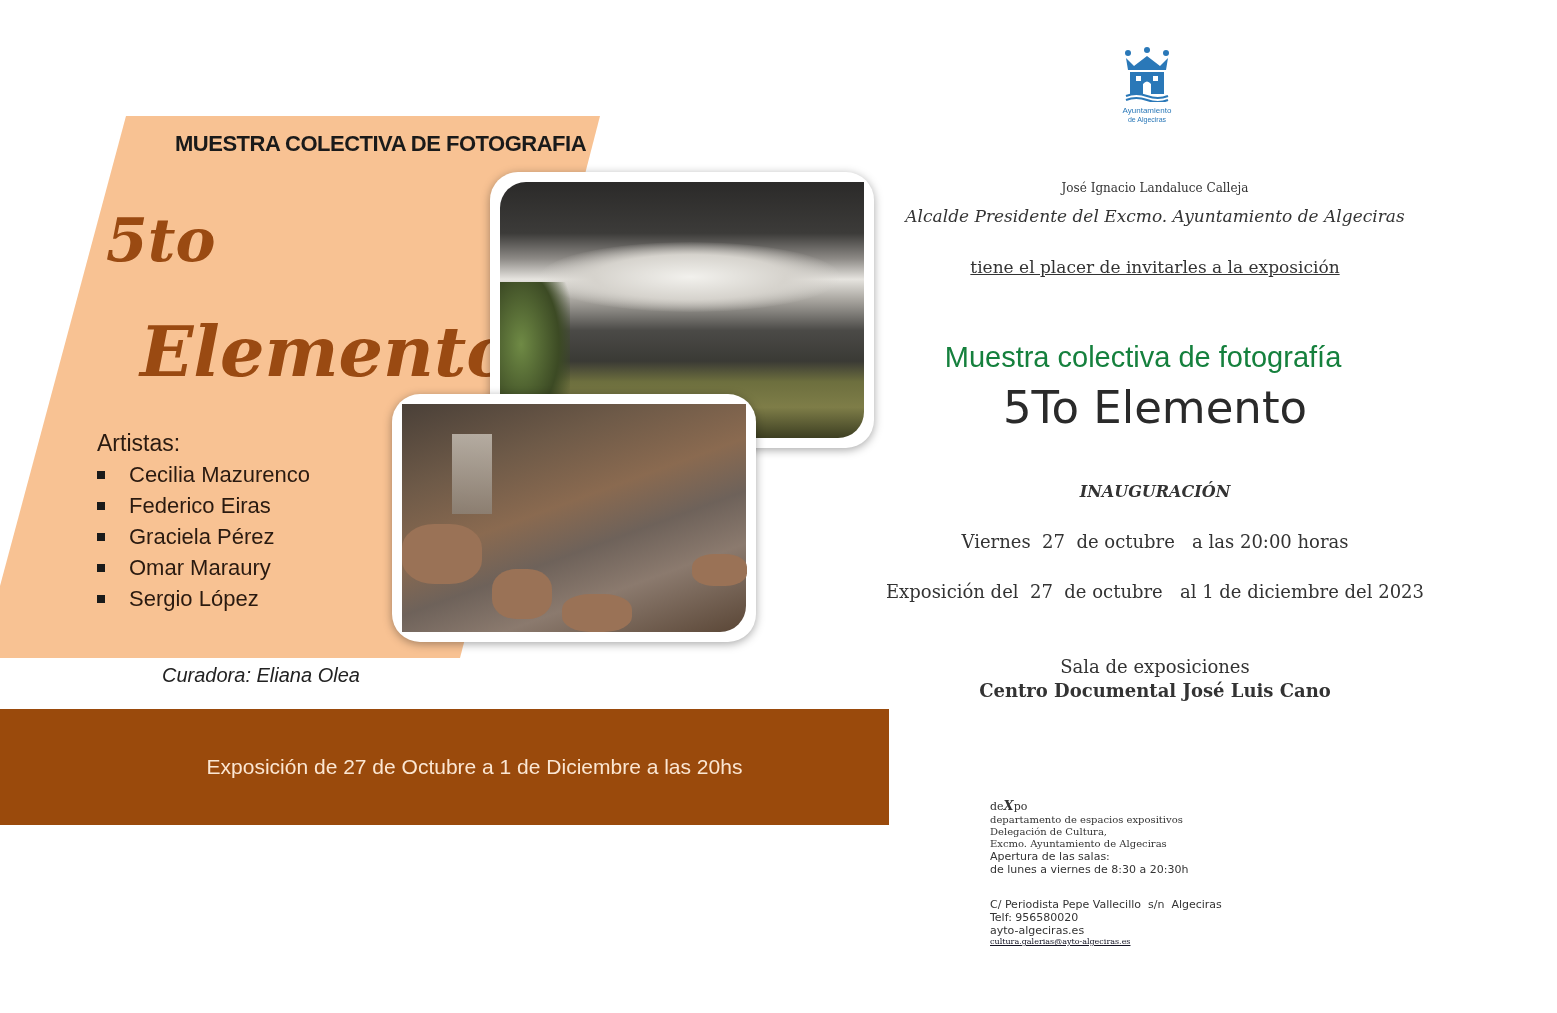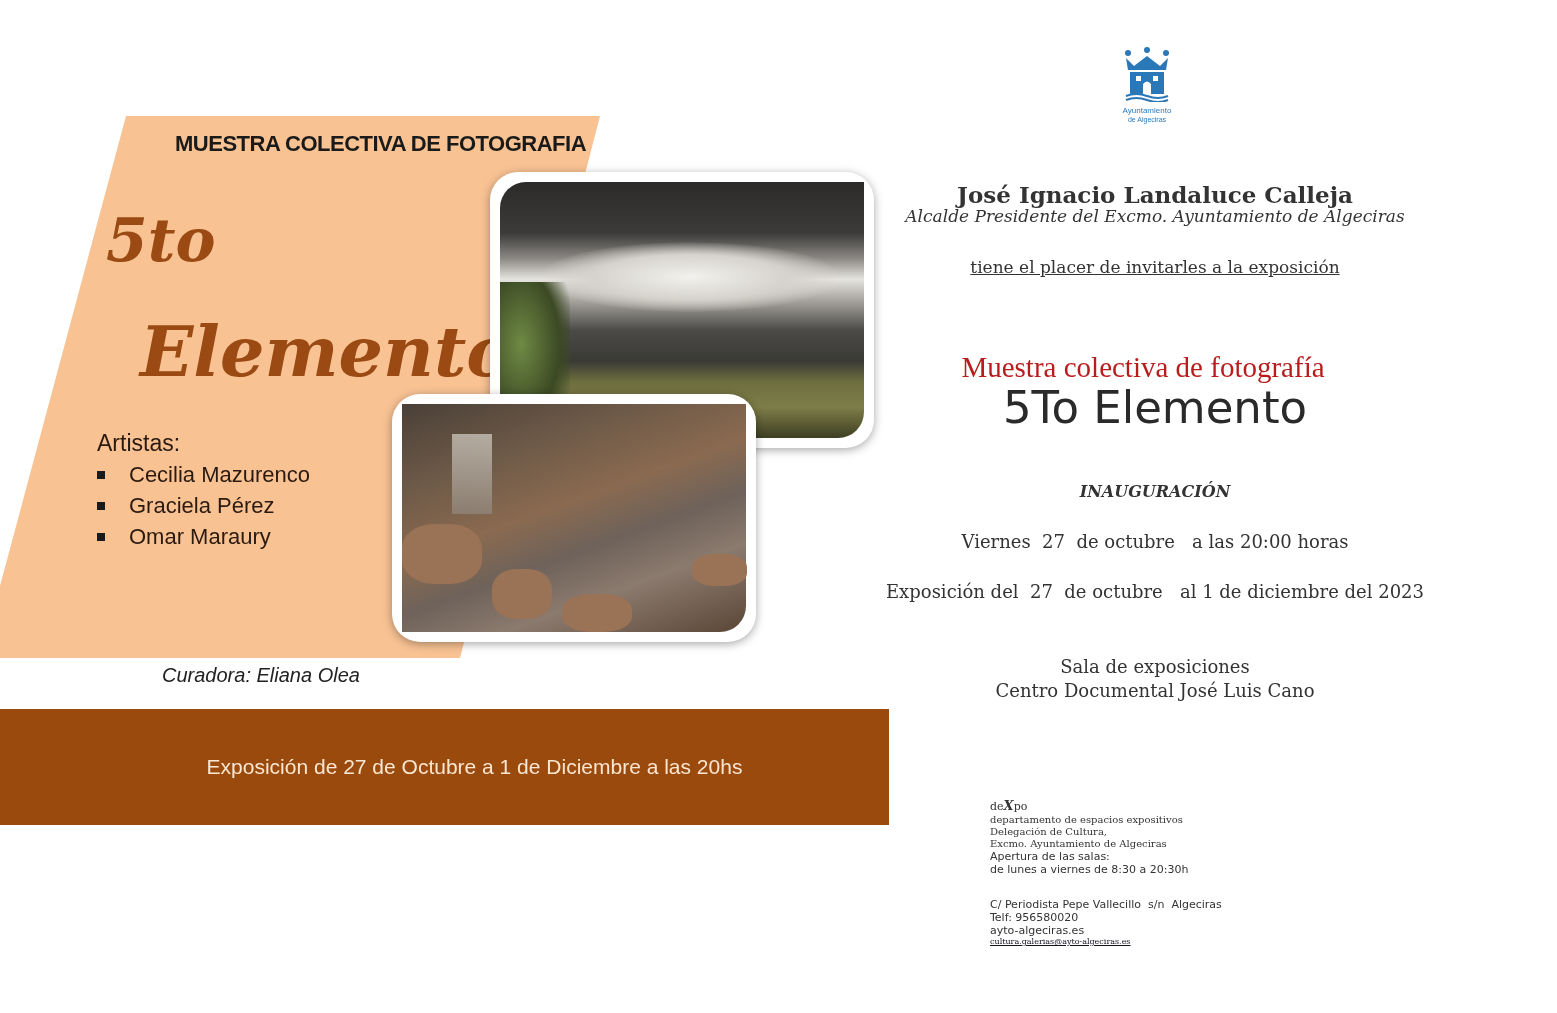--- a/index.html
+++ b/index.html
@@ -27,30 +27,30 @@
   .photo2 .img{position:absolute;left:10px;top:10px;width:344px;height:228px;border-radius:0 0 26px 0;
     background:linear-gradient(160deg,#4a4038 0%,#6e5a48 25%,#8a6a50 45%,#6e625a 60%,#8b7a6e 75%,#5a4636 100%);}
   .photo2 .fall{position:absolute;left:50px;top:30px;width:40px;height:80px;background:linear-gradient(180deg,#c9c2b8,#8e8479);opacity:.8;}
   .photo2 .rock{position:absolute;border-radius:40%;background:#9a7256;}
   .banner{left:0;top:709px;width:889px;height:116px;background:#9a4a0c;display:flex;flex-direction:row;align-items:center;justify-content:center;}
   .banner span{color:#fbe6d2;font-size:21px;line-height:32px;padding-left:60px;}
   
   .logo{left:1116px;top:46px;width:62px;height:78px;}
   .center{position:absolute;left:880px;width:550px;text-align:center;}
   .serif{font-family:"DejaVu Serif",serif;color:#333;}
-  .host-name{top:181px;font-size:23px;font-weight:bold;}
+  .host-name{top:181px;font-size:12px;font-weight:normal;}
   .host-title{top:206px;font-size:17px;font-style:italic;}
   .invite{top:257px;font-size:17px;text-decoration:underline;}
-  .ex-title{top:351px;font-family:Liberation Serif, serif;font-size:29px;color:#b91c1c;left:893px;width:500px;}
+  .ex-title{top:341px;font-family:Liberation Sans, sans-serif;font-size:29px;color:#15803d;left:893px;width:500px;}
   .ex-name{top:381px;font-family:"DejaVu Sans",sans-serif;font-size:45px;color:#2a2a2a;left:880px;width:550px;padding-left:0px;}
   .inaug{top:482px;font-size:16px;font-style:italic;font-weight:bold;}
   .inaug-date{top:531px;font-size:18px;}
   .expo-dates{top:581px;font-size:18px;}
   .sala{top:656px;font-size:18px;}
-  .centro{top:680px;font-size:18px;font-weight:normal;}
+  .centro{top:680px;font-size:18px;font-weight:bold;}
   .footer{position:absolute;left:990px;width:340px;text-align:left;color:#333;}
   .ft-small{font-family:"DejaVu Serif",serif;font-size:10px;line-height:12px;}
   .ft-sans{font-family:"DejaVu Sans",sans-serif;font-size:11px;line-height:13px;}
   .ft-email{font-family:"DejaVu Serif",serif;font-size:8px;text-decoration:underline;color:#112;}
 </style>
 </head>
 <body>
 
 <div class="peach"></div>
 <div class="abs poster-header">MUESTRA COLECTIVA DE FOTOGRAFIA</div>
@@ -74,25 +74,33 @@
 </div>
 
 <div class="abs artists-label">Artistas:</div>
 <ul class="abs artist-list">
   <li>
       <span class="bullet"></span>
       <span>Cecilia Mazurenco</span>
     </li>
   <li>
       <span class="bullet"></span>
+      <span>Federico Eiras</span>
+    </li>
+  <li>
+      <span class="bullet"></span>
       <span>Graciela Pérez</span>
     </li>
   <li>
       <span class="bullet"></span>
       <span>Omar Maraury</span>
+    </li>
+  <li>
+      <span class="bullet"></span>
+      <span>Sergio López</span>
     </li>
 </ul>
 <div class="abs curadora">Curadora: Eliana Olea</div>
 
 <div class="abs banner">
   <span>Exposición de 27 de Octubre a 1 de Diciembre a las 20hs</span>
 </div>
 
 <div class="abs logo">
   <svg width="62" height="56" viewBox="0 0 62 56">

